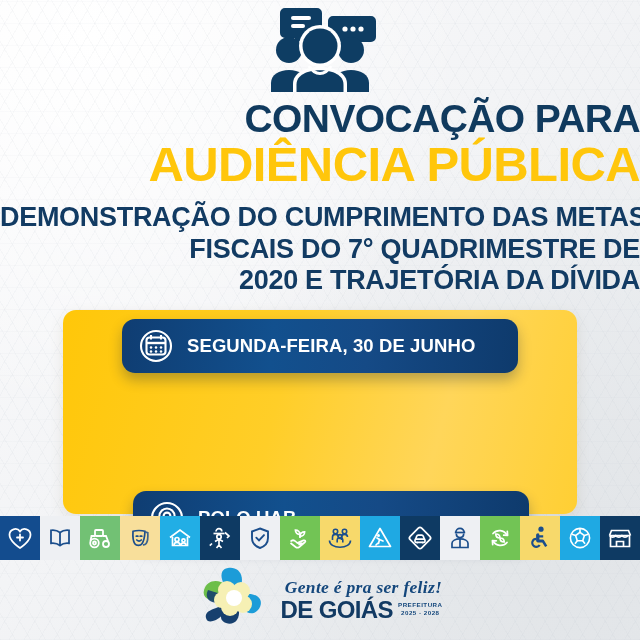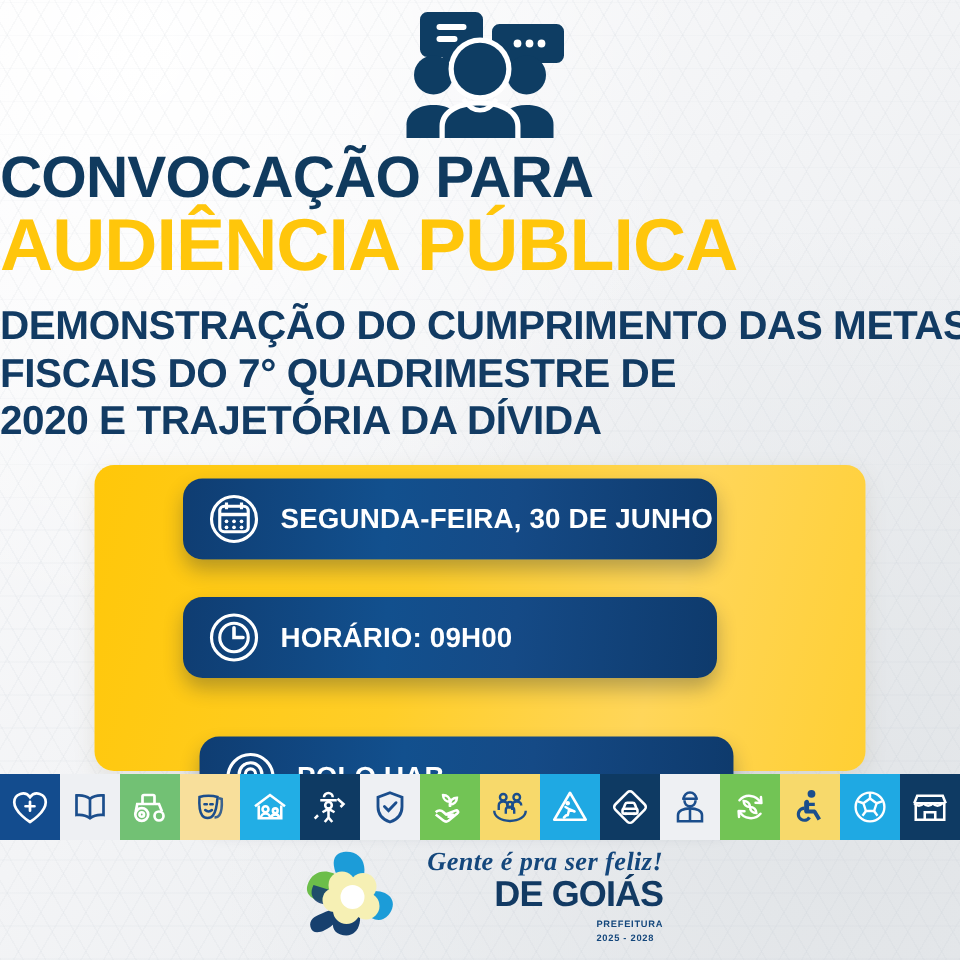--- a/index.html
+++ b/index.html
@@ -38,21 +38,21 @@
 
   
   .hero-icon{
     width:640px; height:92px;
     display:flex; align-items:flex-end; justify-content:center;
     padding-top:6px;
   }
   .hero-icon svg{ display:block; }
 
   
-  .titles{ text-align:left; padding-top:8px; }
+  .titles{ text-align:right; padding-top:8px; }
   .t-line1{
     font-size:39px; font-weight:bold; letter-spacing:-0.6px;
     color:#103A5E; line-height:0.98; white-space:nowrap;
   }
   .t-line2{
     font-size:49px; font-weight:bold; letter-spacing:-0.6px;
     color:#FFC60B; line-height:1.0; white-space:nowrap;
     margin-top:2px;
   }
   .subtitle{
@@ -74,21 +74,21 @@
     width:514px; height:204px;
     border-radius:13px;
     background:linear-gradient(105deg,#FFC709 0%, #FFCE28 42%, #FFD65A 72%, #FFCF33 100%);
     box-shadow:0 5px 14px rgba(120,110,60,.13);
   }
   .cards{
     position:absolute; left:0; top:0; width:640px; height:227px;
   }
   .info-card{
     position:absolute;
-    left:122px; width:356px; height:54px;
+    left:122px; width:396px; height:54px;
     border-radius:13px;
     background:linear-gradient(95deg,#0F3D72 0%, #12508E 38%, #154A86 62%, #0E3A6C 100%);
     box-shadow:0 7px 13px rgba(20,35,60,.30);
     display:flex; align-items:center;
     padding-left:15px;
     color:#ffffff;
   }
   .info-card.c1{ top:9px; }
   .info-card.c2{ top:88px; }
   .info-card.c3{ top:181px;margin-left:11px; }
@@ -120,36 +120,36 @@
   
   .logo-block{
     position:absolute;
     left:0; top:560px;
     width:640px; height:80px;
     display:flex; align-items:center; justify-content:center;
     gap:9px;
   }
   .logo-mark{ width:74px; height:72px; flex:0 0 74px; }
   .logo-mark svg{ display:block; }
-  .logo-text{ display:flex; flex-direction:column; line-height:1; }
+  .logo-text{ display:flex; flex-direction:column; line-height:1;text-align:center; }
   .logo-script{
     font-family:"Liberation Serif", serif;
     font-style:italic;
     font-size:17.5px;
     font-weight:bold;
     color:#14477C;
     letter-spacing:0.3px;
     margin-bottom:1px;
     padding-left:4px;
   }
   .logo-main{
     font-size:24px; font-weight:bold; color:#123A63;
     letter-spacing:-0.6px; line-height:0.97;
   }
-  .logo-row2{ display:flex; align-items:flex-end; gap:5px;flex-direction:column; }
+  .logo-row2{ display:flex; align-items:flex-end; gap:5px; }
   .logo-sub{
     display:flex; flex-direction:column;
     font-size:6.2px; font-weight:bold; color:#14477C;
     letter-spacing:0.5px; padding-bottom:3px; line-height:1.4;
   }
 </style>
 </head>
 <body>
 
 <div class="poster">
@@ -210,30 +210,20 @@
                 <circle cx="22" cy="18.5" r="1.25"></circle>
               <circle cx="12" cy="22.5" r="1.25"></circle>
                 <circle cx="17" cy="22.5" r="1.25"></circle>
                 <circle cx="22" cy="22.5" r="1.25"></circle>
             </g>
           </svg>
         </span>
         <span class="card-text">SEGUNDA-FEIRA, 30 DE JUNHO</span>
       </div>
 
-      <div class="info-card c2">
-        <span class="card-icon">
-          <svg width="34" height="34" viewBox="0 0 34 34" fill="none" stroke="#fff" stroke-width="2.1" aria-hidden="true">
-            <circle cx="17" cy="17" r="15"></circle>
-            <circle cx="17" cy="17" r="9.5"></circle>
-            <path d="M17 10.5V17h6" stroke-width="2.4" stroke-linecap="round"></path>
-          </svg>
-        </span>
-        <span class="card-text">HORÁRIO: 09H00</span>
-      </div>
 
       <div class="info-card c3">
         <span class="card-icon">
           <svg width="34" height="34" viewBox="0 0 34 34" fill="none" stroke="#fff" stroke-width="2.1" aria-hidden="true">
             <circle cx="17" cy="17" r="15"></circle>
             <path d="M17 7.5c4.2 0 7.6 3.4 7.6 7.6 0 5.5-7.6 12-7.6 12s-7.6-6.5-7.6-12c0-4.2 3.4-7.6 7.6-7.6z"></path>
             <circle cx="17" cy="15" r="3.4"></circle>
           </svg>
         </span>
         <span class="card-text">POLO UAB</span>

